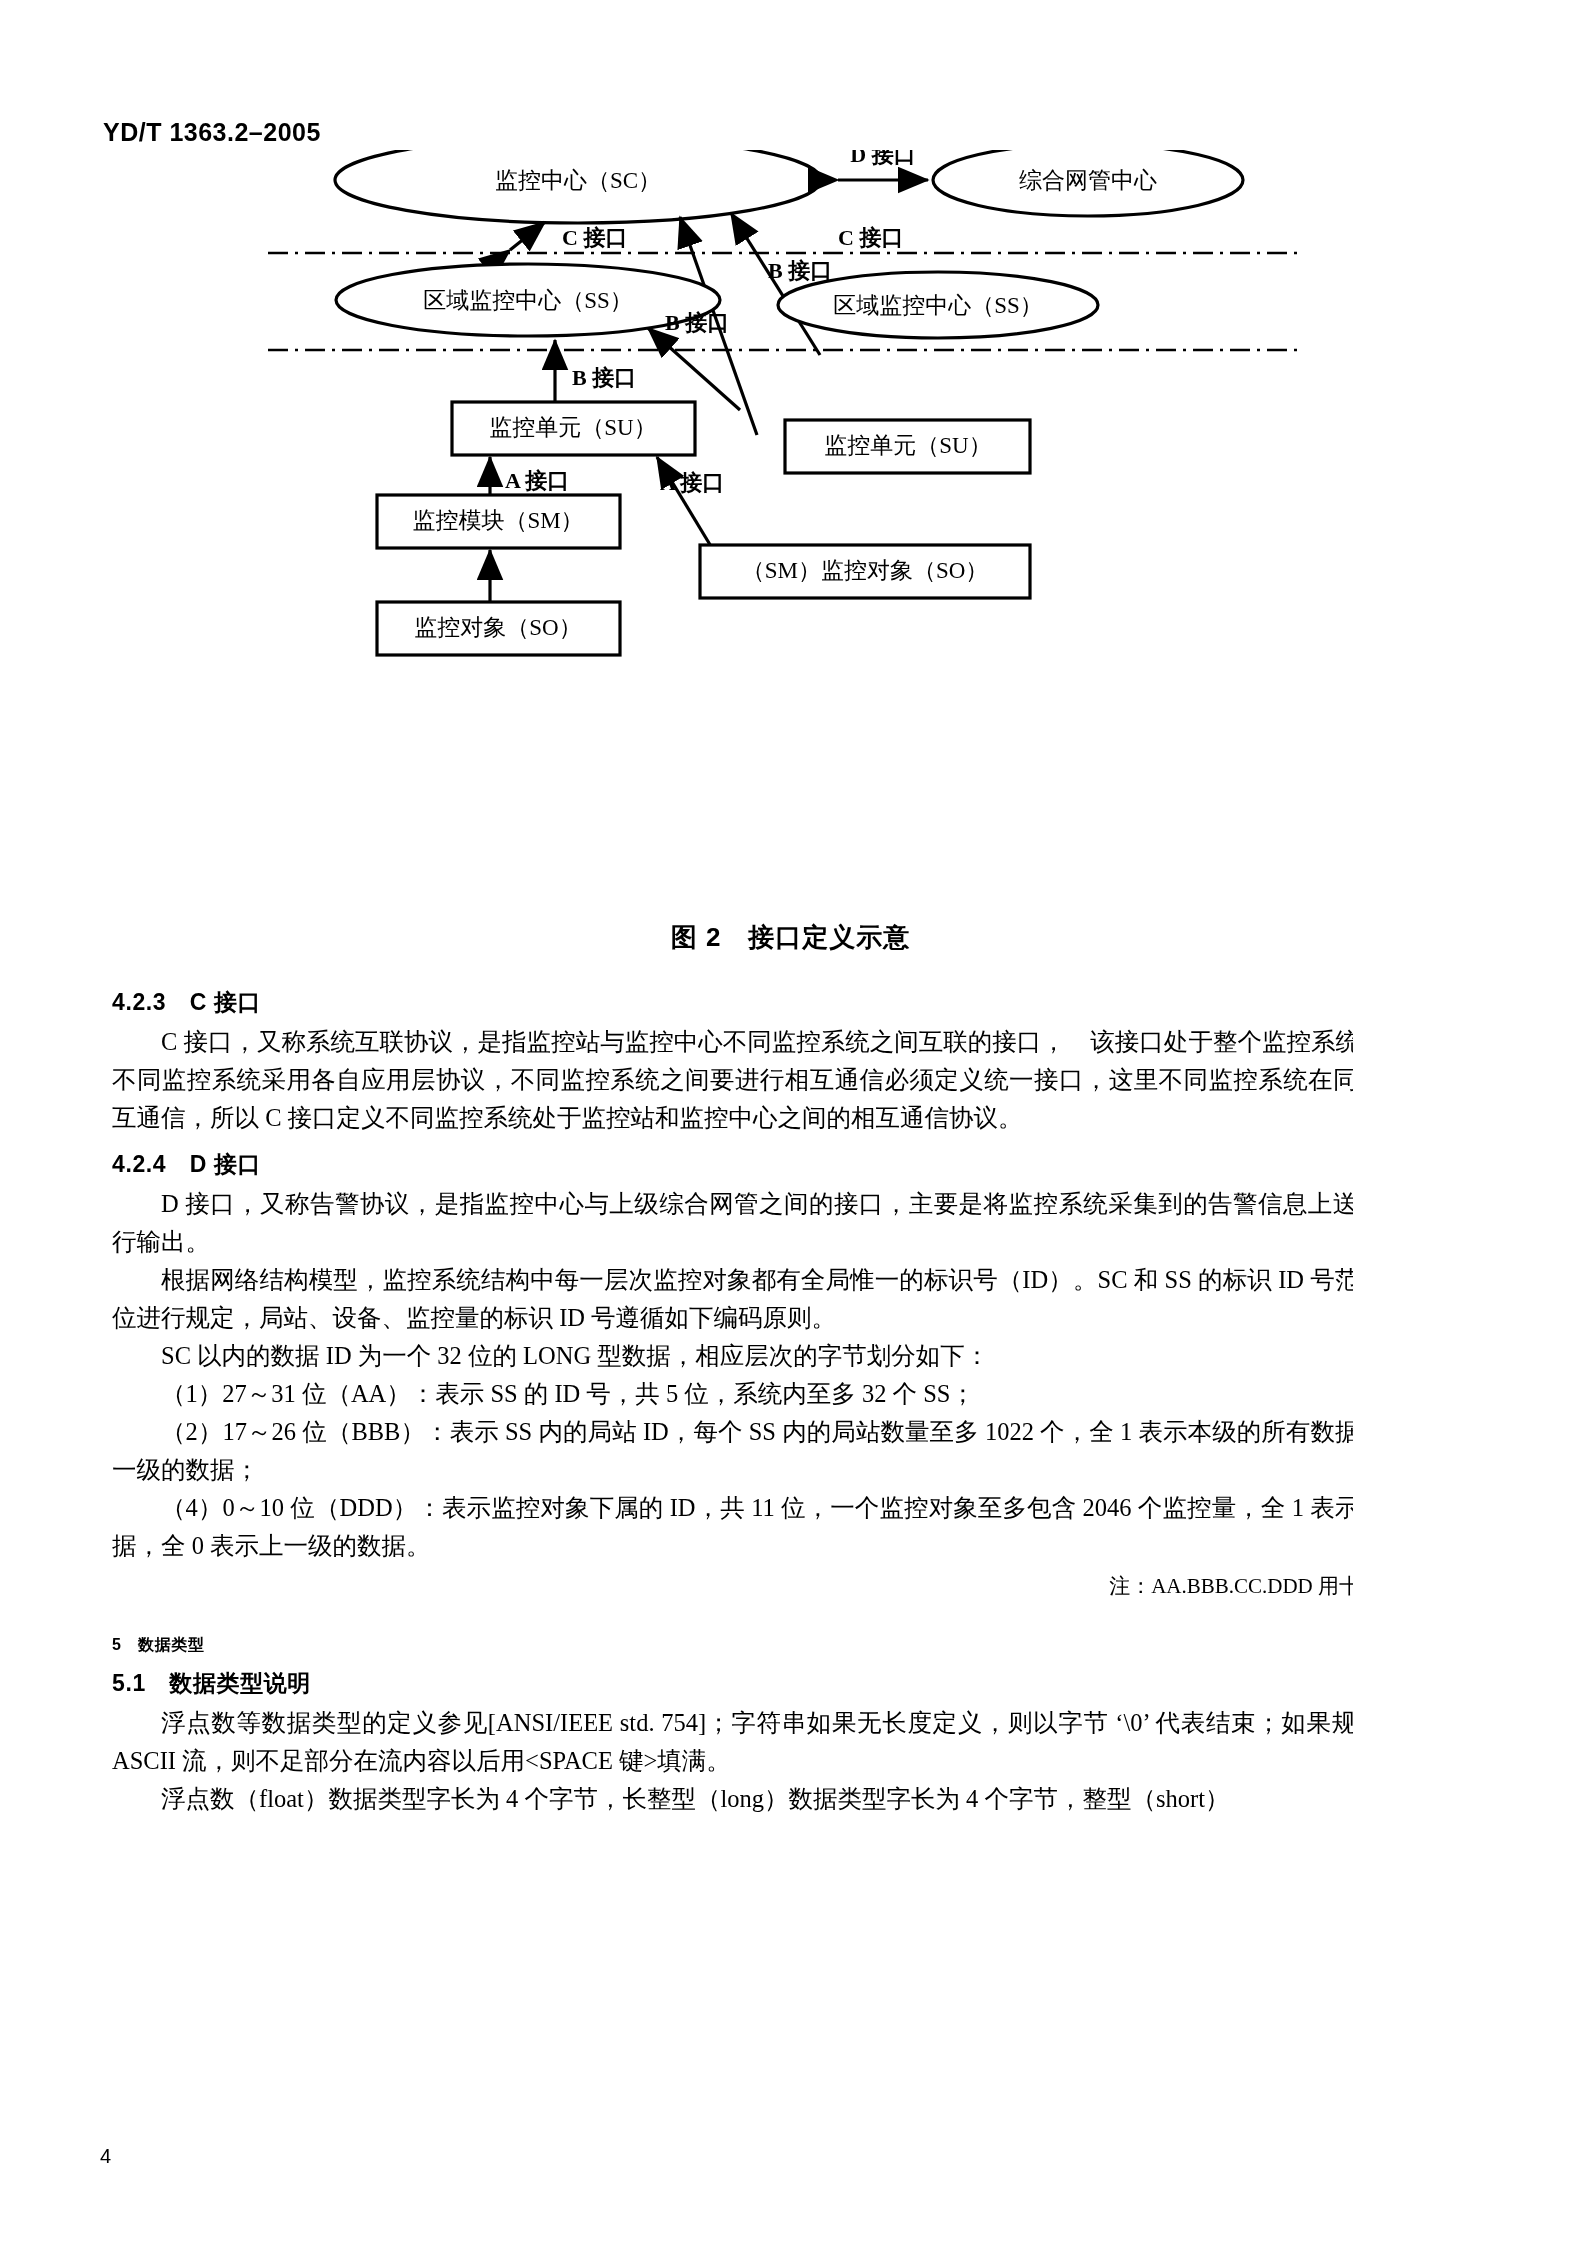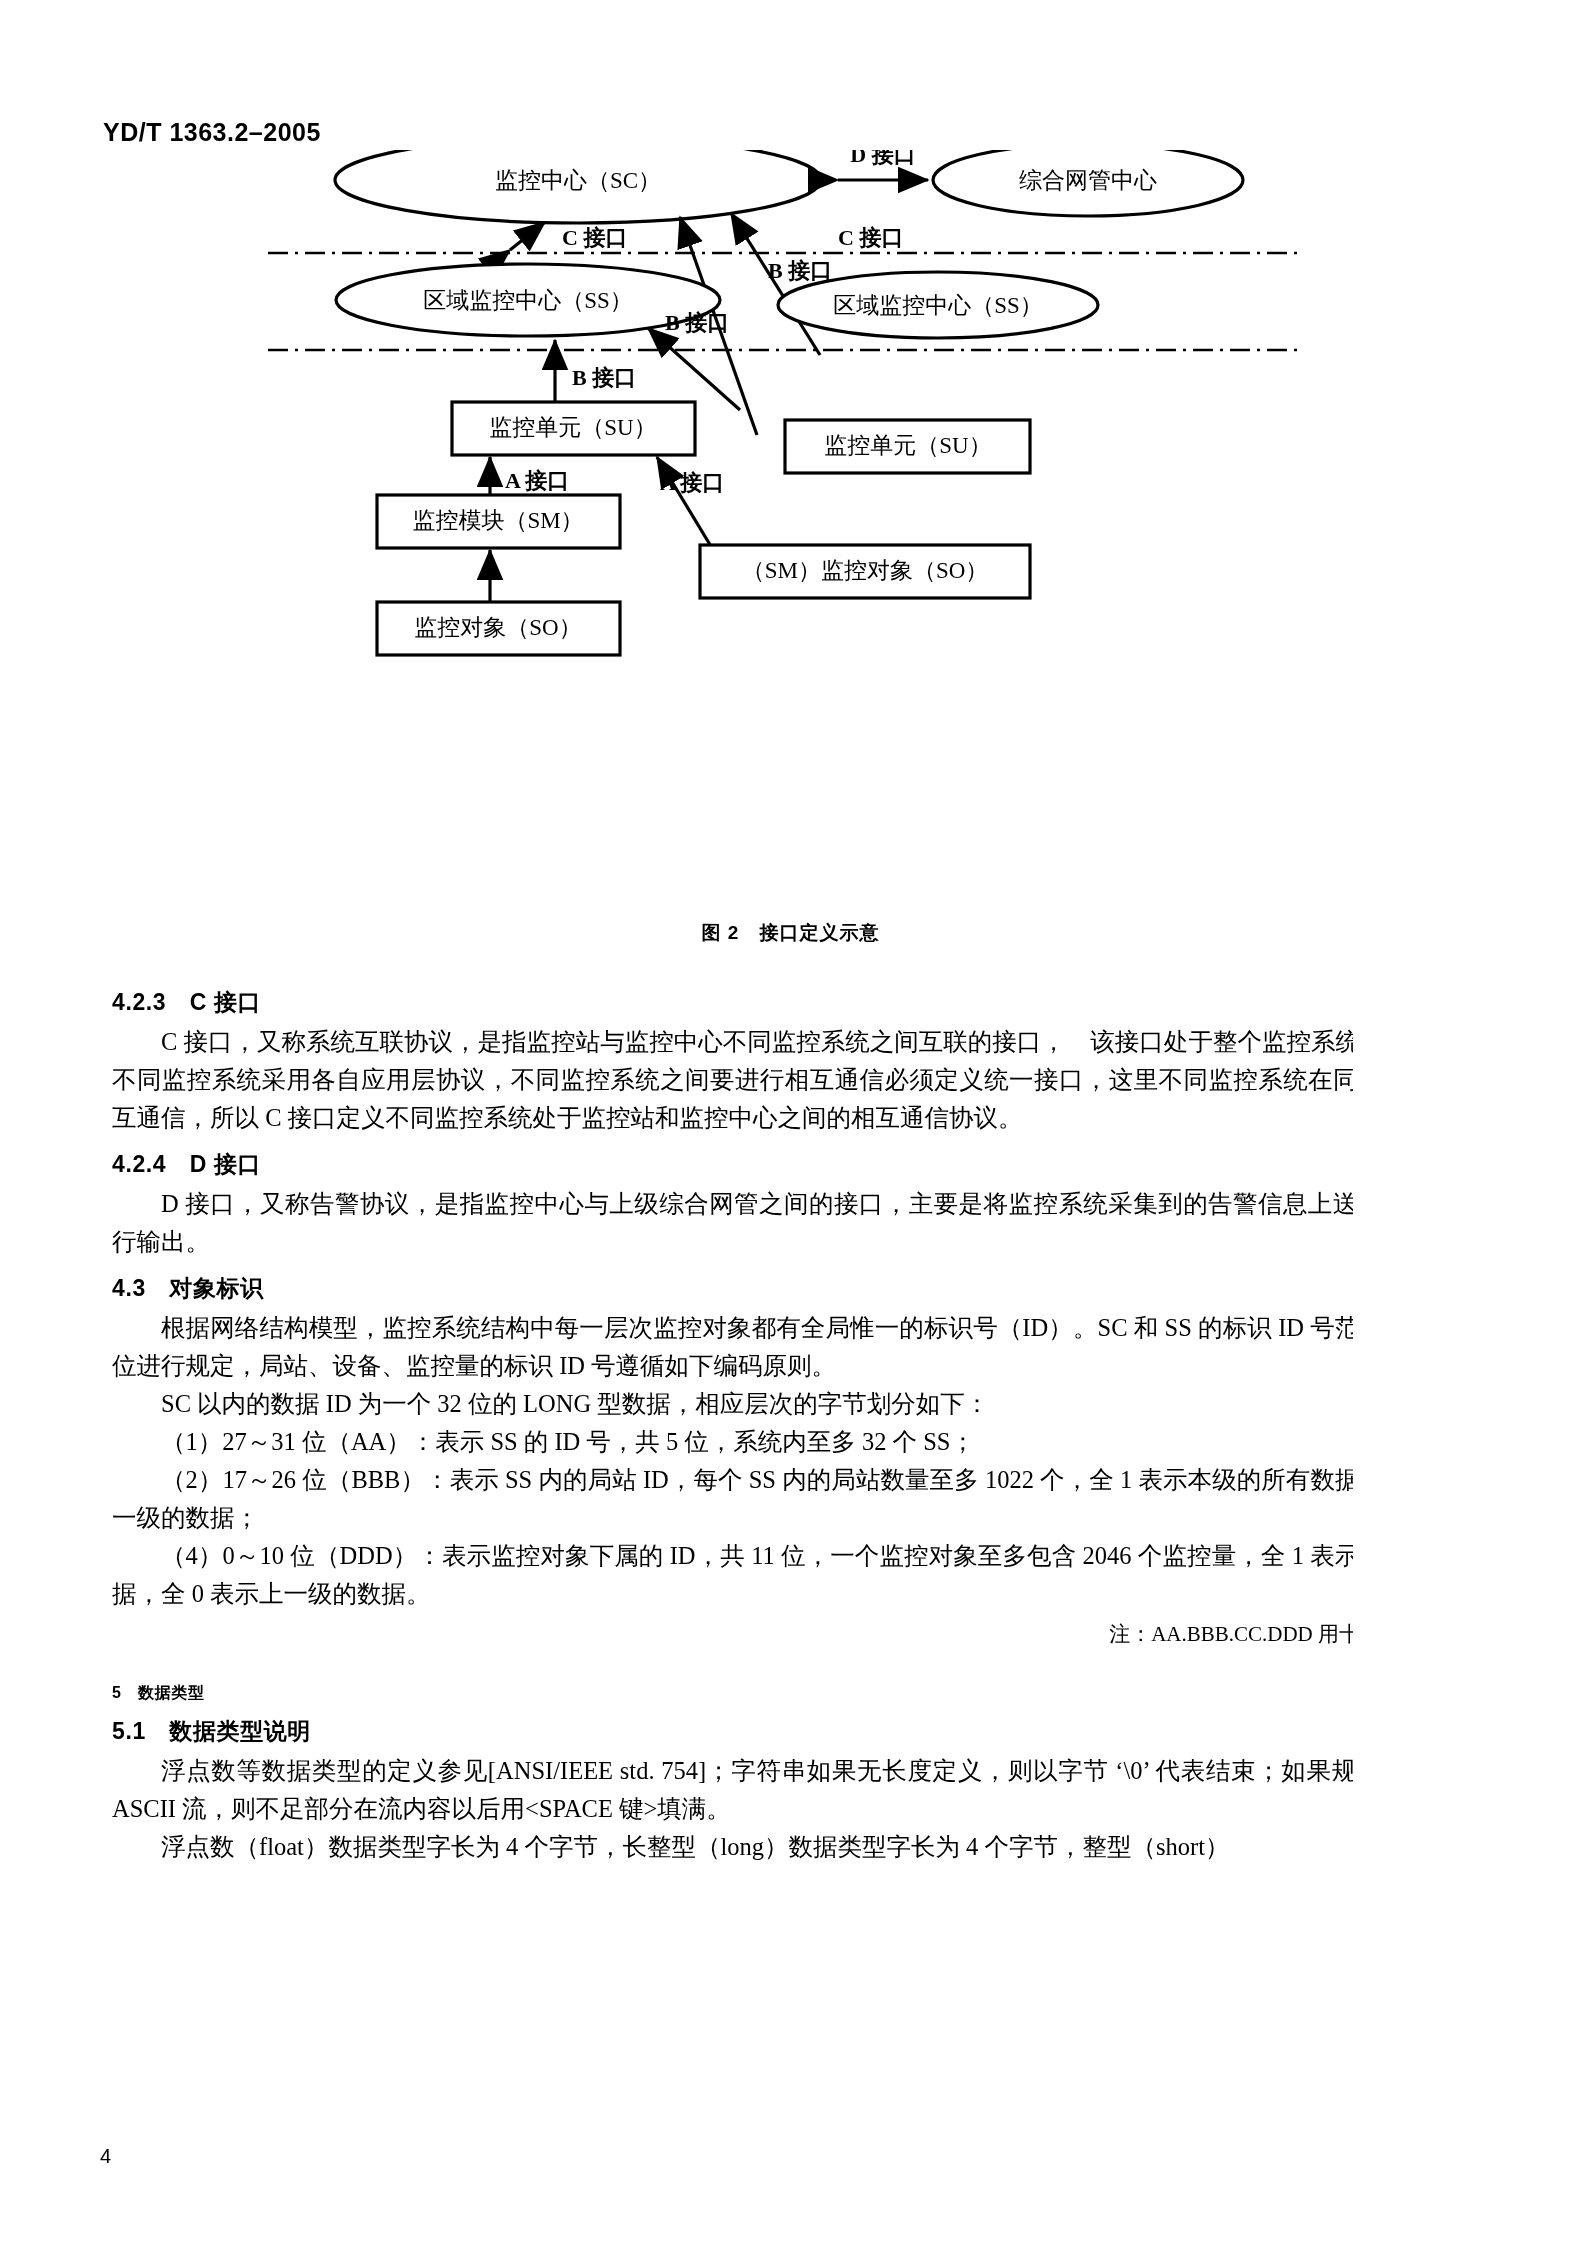--- a/index.html
+++ b/index.html
@@ -41,21 +41,21 @@
   }
   .figure svg { display: block; }
 
   .fig-caption {
     position: absolute;
     left: 0;
     top: 920px;
     width: 1581px;
     text-align: center;
     font-family: "Liberation Sans", "DejaVu Sans", sans-serif;
-    font-size: 19px;
+    font-size: 26px;
     font-weight: bold;
     letter-spacing: 1px;
   }
 
   
   .col {
     position: absolute;
     left: 112px;
     top: 975px;
     width: 1395px;
@@ -191,21 +191,20 @@
   <div class="fig-caption">图 2　接口定义示意</div>
 
   <div class="col">
 
     <div class="h3">4.2.3　C 接口</div>
     <p class="body">C 接口，又称系统互联协议，是指监控站与监控中心不同监控系统之间互联的接口，　该接口处于整个监控系统的上层。由于不同监控系统采用各自应用层协议，不同监控系统之间要进行相互通信必须定义统一接口，这里不同监控系统在同一管理层不相互通信，所以 C 接口定义不同监控系统处于监控站和监控中心之间的相互通信协议。</p>
 
     <div class="h3">4.2.4　D 接口</div>
     <p class="body">D 接口，又称告警协议，是指监控中心与上级综合网管之间的接口，主要是将监控系统采集到的告警信息上送到上级网管进行输出。</p>
 
-    <div class="h3">4.3　对象标识</div>
     <p class="body">根据网络结构模型，监控系统结构中每一层次监控对象都有全局惟一的标识号（ID）。SC 和 SS 的标识 ID 号范围由各运营单位进行规定，局站、设备、监控量的标识 ID 号遵循如下编码原则。</p>
     <p class="body">SC 以内的数据 ID 为一个 32 位的 LONG 型数据，相应层次的字节划分如下：</p>
     <p class="body">（1）27～31 位（AA）：表示 SS 的 ID 号，共 5 位，系统内至多 32 个 SS；</p>
     <p class="body">（2）17～26 位（BBB）：表示 SS 内的局站 ID，每个 SS 内的局站数量至多 1022 个，全 1 表示本级的所有数据，全 0 表示上一级的数据；</p>
     <p class="body">（4）0～10 位（DDD）：表示监控对象下属的 ID，共 11 位，一个监控对象至多包含 2046 个监控量，全 1 表示本级的所有数据，全 0 表示上一级的数据。</p>
     <p class="note">注：AA.BBB.CC.DDD 用十六进制表示法。</p>
 
     <div class="h2">5　数据类型</div>
 
     <div class="h3">5.1　数据类型说明</div>

